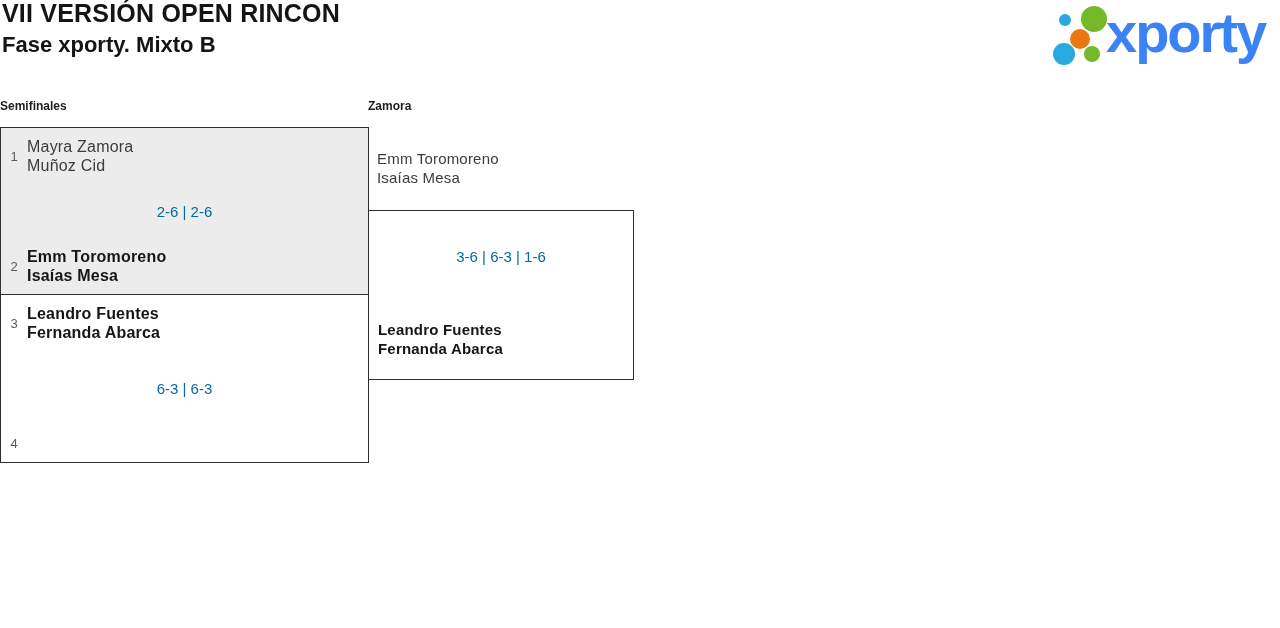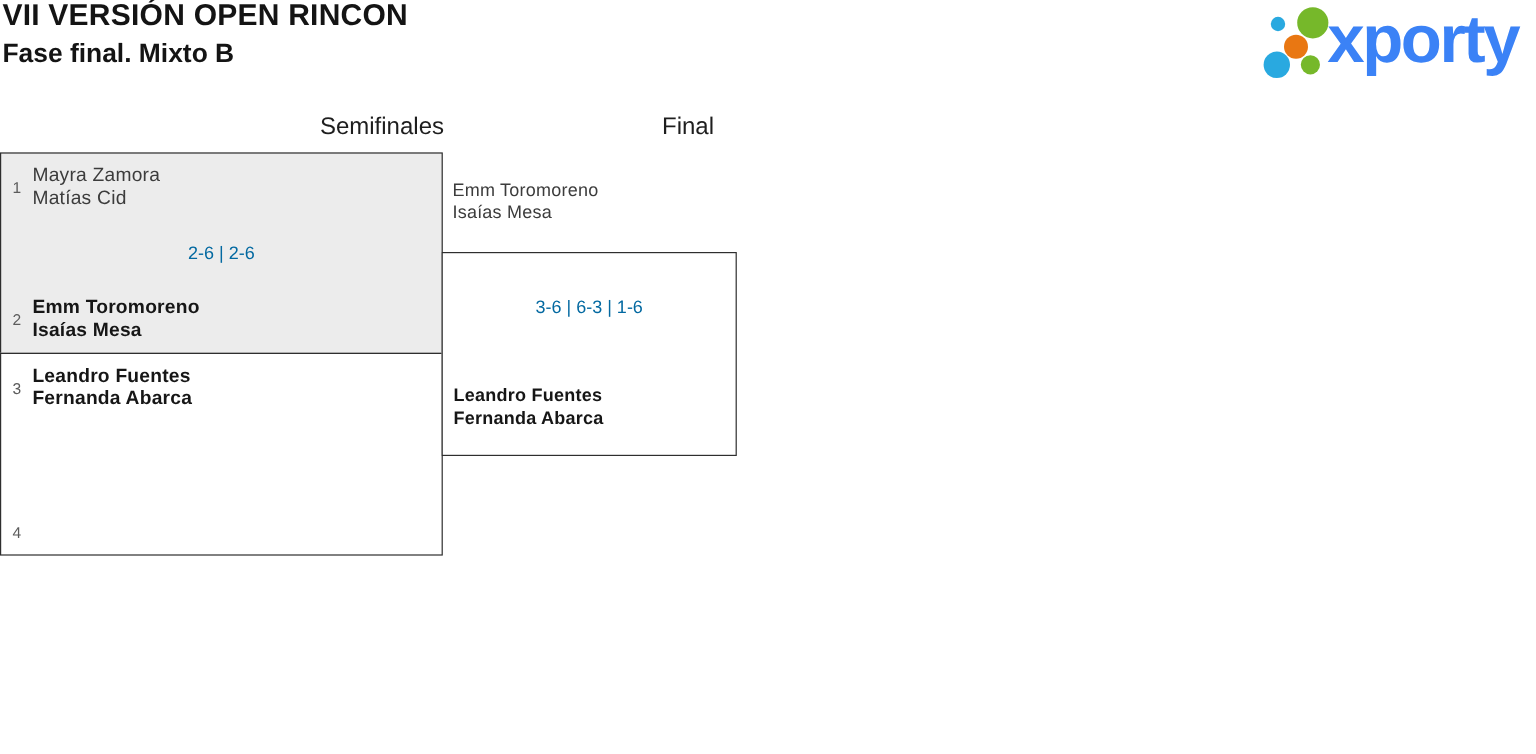--- a/index.html
+++ b/index.html
@@ -21,91 +21,92 @@
   .dot-green-large { left:31px; top:6px;  width:26px; height:26px; }
   .dot-orange      { left:20px; top:29px; width:20px; height:20px; }
   .dot-blue-large  { left:3px;  top:43px; width:22px; height:22px; }
   .dot-green-small { left:34px; top:46px; width:16px; height:16px; }
   .wordmark {
     position:absolute; left:1106px; top:0; width:170px;
     font-size:56px; line-height:65px; font-weight:700; letter-spacing:-2px;
   }
 
   
-  .colhead { position:absolute; top:97px; font-size:20px; line-height:19px; font-weight:400; color:#1e1e1e; text-align:right; }
+  .colhead { position:absolute; top:97px; font-size:12px; line-height:19px; font-weight:700; color:#1e1e1e; text-align:left; }
   .colhead-semis { left:0; width:370px; }
   .colhead-final { left:368px; width:227px; }
 
   
   .box { position:absolute; border:1px solid #2e2e2e; background:#ffffff; }
   .sf1 { left:0; top:127px; width:369px; height:168px; }
   .sf2 { left:0; top:294px; width:369px; height:169px; }
   .sf  { display:flex; flex-direction:column; justify-content:space-between; padding:9px 0; }
-  .finalbox { left:368px; top:210px; width:246px; height:170px; }
+  .finalbox { left:368px; top:210px; width:266px; height:170px; }
 
   .team { display:flex; align-items:center; }
   .seed { flex:0 0 26px; width:26px; text-align:center; font-size:13px; line-height:19px; color:#5c5c5c; }
   .names { font-size:16px; line-height:19px; color:#3c3c3c; letter-spacing:.2px; }
   .names .n { display:block; }
   .team.winner .names, .final-winner { font-weight:700; color:#161616; }
 
   .score { text-align:center; font-size:15px; line-height:19px; color:#0369a1; }
 
   
   .final-team-top { position:absolute; left:377px; top:149px; font-size:15px; line-height:19px; color:#3c3c3c; letter-spacing:.2px; }
   .final-team-top .n, .final-winner .n { display:block; }
   .final-score  { position:absolute; left:0; right:0; top:36px; }
   .final-winner { position:absolute; left:9px; top:109px; font-size:15px; line-height:19px; letter-spacing:.2px; }
 </style>
 </head>
 <body>
 
 <div class="title-block">
   <div class="title">VII VERSIÓN OPEN RINCON</div>
-  <div class="subtitle">Fase final. Mixto B</div>
+  <div class="subtitle">Fase xporty. Mixto B</div>
 </div>
 
 <div class="logo">
   <span class="dot dot-blue-small" style="background-color: rgb(41, 169, 224);"></span>
   <span class="dot dot-green-large" style="background-color: rgb(118, 184, 42);"></span>
   <span class="dot dot-orange" style="background-color: rgb(233, 119, 18);"></span>
   <span class="dot dot-blue-large" style="background-color: rgb(41, 169, 224);"></span>
   <span class="dot dot-green-small" style="background-color: rgb(118, 184, 42);"></span>
 </div>
 <div class="wordmark" style="color: #3b82f6;">xporty</div>
 
 <div class="colhead colhead-semis">Semifinales</div>
-<div class="colhead colhead-final">Final</div>
+<div class="colhead colhead-final">Zamora</div>
 
 <div class="box sf sf1" style="background-color: rgb(236, 236, 236);">
   <div class="team">
     <span class="seed">1</span>
     <span class="names">
       <span class="n">Mayra Zamora</span>
-      <span class="n">Matías Cid</span>
+      <span class="n">Muñoz Cid</span>
     </span>
   </div>
   <div class="score">2-6 | 2-6</div>
   <div class="team winner">
     <span class="seed">2</span>
     <span class="names">
       <span class="n">Emm Toromoreno</span>
       <span class="n">Isaías Mesa</span>
     </span>
   </div>
 </div>
 
 <div class="box sf sf2">
   <div class="team winner">
     <span class="seed">3</span>
     <span class="names">
       <span class="n">Leandro Fuentes</span>
       <span class="n">Fernanda Abarca</span>
     </span>
   </div>
+  <div class="score">6-3 | 6-3</div>
   <div class="team">
     <span class="seed">4</span>
   </div>
 </div>
 
 <div class="final-team-top">
   <span class="n">Emm Toromoreno</span>
   <span class="n">Isaías Mesa</span>
 </div>
 

